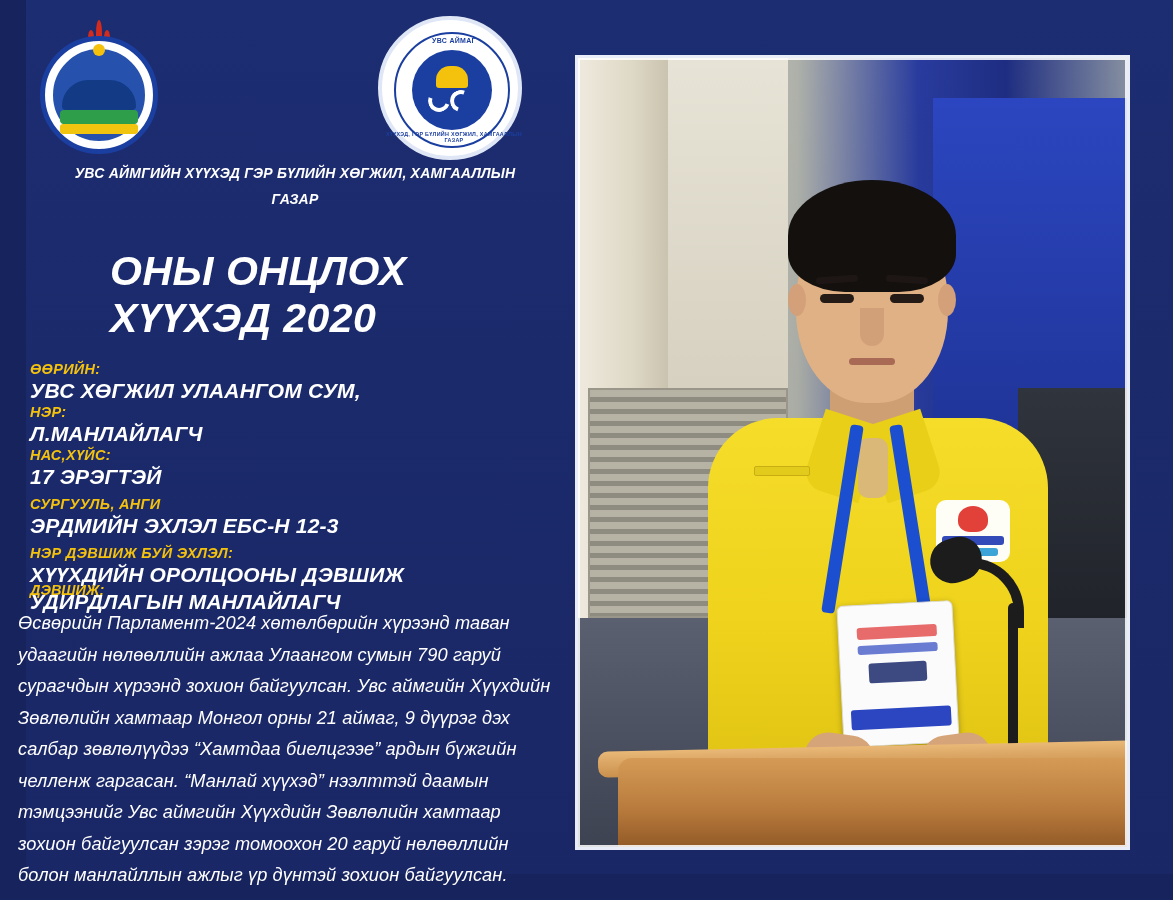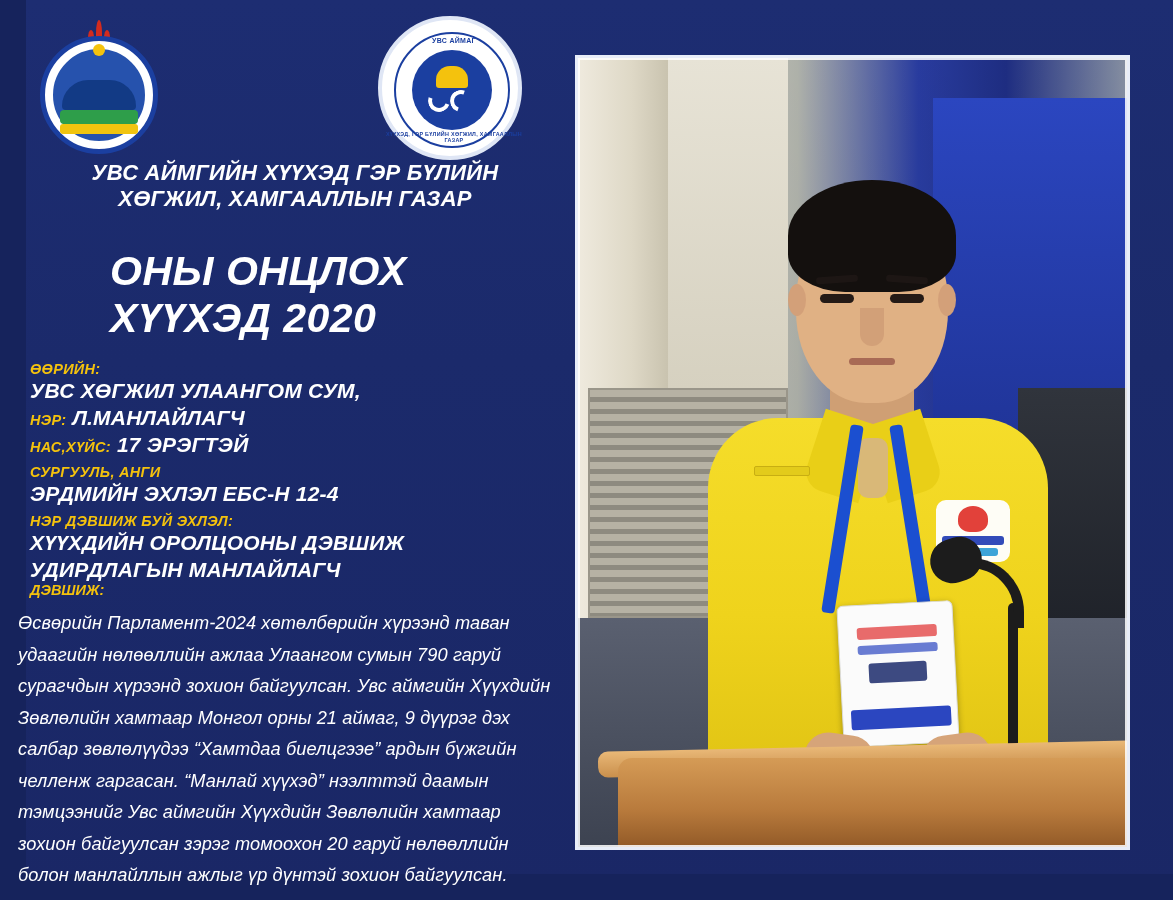--- a/index.html
+++ b/index.html
@@ -105,39 +105,39 @@
     position: absolute; left: 0; width: 144px; text-align: center;
     font-size: 7px; font-weight: bold; color: #1b3fa0; letter-spacing: .3px;
   }
   .emblem-org .top-text { top: 17px; }
   .emblem-org .bottom-text { bottom: 13px; font-size: 5.4px; }
 
   
   .org-name {
     position: absolute; left: 60px; top: 160px; width: 470px;
     color: #ffffff; font-weight: bold; font-style: italic;
-    font-size: 22px; line-height: 26px; letter-spacing: .2px;
+    font-size: 14px; line-height: 26px; letter-spacing: .2px;
     text-align: center;
   }
   .poster-title {
     position: absolute; left: 110px; top: 248px; width: 420px;
     color: #ffffff; font-weight: bold; font-style: italic;
     font-size: 41px; line-height: 47px; letter-spacing: .5px;
   }
 
   .info-block { position: absolute; left: 30px; top: 355px; width: 520px; }
   .info-label {
     color: #f4c20d; font-weight: bold; font-style: italic;
     font-size: 14.5px; letter-spacing: .3px; margin-top: 6px;
   }
   .info-value {
     color: #ffffff; font-weight: bold; font-style: italic;
     font-size: 21px; line-height: 27px; letter-spacing: .2px;
   }
-  .info-row { display: flex; align-items: baseline; gap: 6px; flex-wrap: wrap; }
+  .info-row { display: flex; align-items: baseline; gap: 0; flex-wrap: wrap; flex-direction: column; }
   .info-row .info-label { margin-top: 0; }
 
   .ach-label {
     position: absolute; left: 30px; top: 582px;
     color: #f4c20d; font-weight: bold; font-style: italic; font-size: 14.5px;
   }
   .ach-text {
     position: absolute; left: 18px; top: 608px; width: 545px;
     color: #ffffff; font-style: italic; font-size: 18.2px; line-height: 31.5px;
     letter-spacing: .1px;
@@ -330,21 +330,21 @@
     <div class="info-row">
       <span class="info-label">НЭР:</span>
       <span class="info-value">Л.МАНЛАЙЛАГЧ</span>
     </div>
     <div class="info-row">
       <span class="info-label">НАС,ХҮЙС:</span>
       <span class="info-value">17 ЭРЭГТЭЙ</span>
     </div>
     <div>
       <div class="info-label">СУРГУУЛЬ, АНГИ</div>
-      <div class="info-value">ЭРДМИЙН ЭХЛЭЛ ЕБС-Н 12-4</div>
+      <div class="info-value">ЭРДМИЙН ЭХЛЭЛ ЕБС-Н 12-3</div>
     </div>
     <div>
       <div class="info-label">НЭР ДЭВШИЖ БУЙ ЭХЛЭЛ:</div>
       <div class="info-value">ХҮҮХДИЙН ОРОЛЦООНЫ ДЭВШИЖ УДИРДЛАГЫН МАНЛАЙЛАГЧ</div>
     </div>
   </div>
 
   <div class="ach-label">ДЭВШИЖ:</div>
   <div class="ach-text">Өсвөрийн Парламент-2024 хөтөлбөрийн хүрээнд таван удаагийн нөлөөллийн ажлаа Улаангом сумын 790 гаруй сурагчдын хүрээнд зохион байгуулсан. Увс аймгийн Хүүхдийн Зөвлөлийн хамтаар Монгол орны 21 аймаг, 9 дүүрэг дэх салбар зөвлөлүүдээ “Хамтдаа биелцгээе” ардын бүжгийн челленж гаргасан. “Манлай хүүхэд” нээлттэй даамын тэмцээнийг Увс аймгийн Хүүхдийн Зөвлөлийн хамтаар зохион байгуулсан зэрэг томоохон 20 гаруй нөлөөллийн болон манлайллын ажлыг үр дүнтэй зохион байгуулсан.</div>
 

